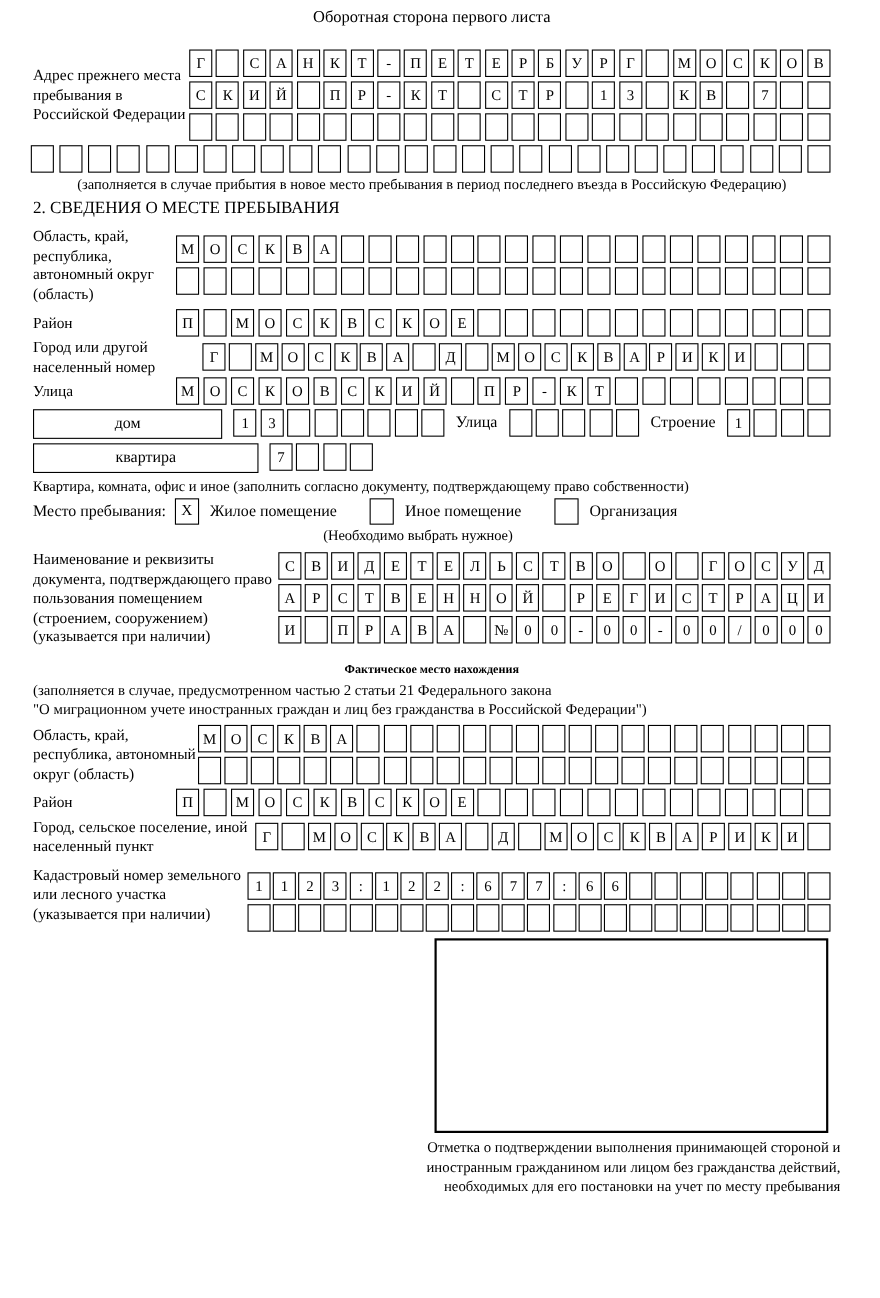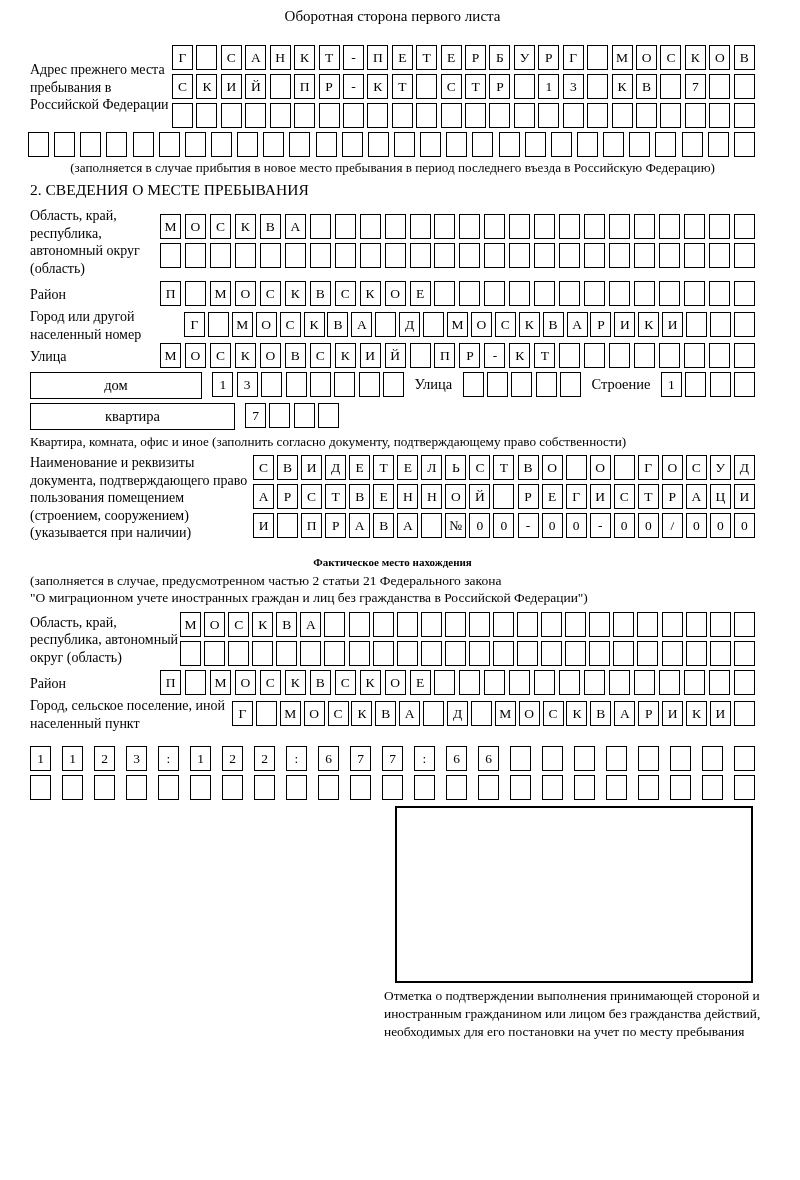--- a/index.html
+++ b/index.html
@@ -60,21 +60,21 @@
   .choose-note{font-size:13.2px;text-align:center;width:340px;margin-left:180px;margin-bottom:4px;}
 
   .fact-title{text-align:center;font-weight:bold;font-size:11px;margin:14px 0 4px 0;}
   .fact-note{text-align:left;font-size:13.5px;line-height:17px;}
   .mt6{margin-top:6px;}
   .rows-pad{padding-top:14px;}
 
   
   .mark-wrap{margin-left:365px;width:358px;margin-top:6px;}
   .mark-box{box-sizing:border-box;width:358px;height:177px;border:2px solid #000;}
-  .mark-caption{width:380px;margin-left:-11px;text-align:left;font-size:13.4px;line-height:18px;margin-top:4px;}
+  .mark-caption{width:380px;margin-left:-11px;text-align:right;font-size:13.4px;line-height:18px;margin-top:4px;}
 </style>
 </head>
 <body>
 
 <div class="page">
 
   <div class="header-note">Оборотная сторона первого листа</div>
 
   <div class="form-block">
     <div class="label w142">Адрес прежнего места пребывания в Российской Федерации</div>
@@ -380,20 +380,30 @@
     <div class="widebox w205">квартира</div>
     <div class="cellgroup">
         <span class="cell">7</span>
         <span class="cell"></span>
         <span class="cell"></span>
         <span class="cell"></span>
       </div>
   </div>
   <div class="caption">Квартира, комната, офис и иное (заполнить согласно документу, подтверждающему право собственности)</div>
 
+  <div class="chk-line">
+    <span class="chk-lead">Место пребывания:</span>
+    <span class="chk-box">X</span>
+    <span class="chk-label">Жилое помещение</span>
+    <span class="chk-box chk-gap"></span>
+    <span class="chk-label">Иное помещение</span>
+    <span class="chk-box chk-gap"></span>
+    <span class="chk-label">Организация</span>
+  </div>
+  <div class="choose-note">(Необходимо выбрать нужное)</div>
 
   <div class="form-block">
     <div class="label w223">Наименование и реквизиты документа, подтверждающего право пользования помещением (строением, сооружением) (указывается при наличии)</div>
     <div class="rows">
       <div class="cells sb">
           <span class="cell">С</span>
           <span class="cell">В</span>
           <span class="cell">И</span>
           <span class="cell">Д</span>
           <span class="cell">Е</span>
@@ -581,20 +591,21 @@
           <span class="cell">Р</span>
           <span class="cell">И</span>
           <span class="cell">К</span>
           <span class="cell">И</span>
           <span class="cell"></span>
         </div>
     </div>
   </div>
 
   <div class="form-block">
+    <div class="label w195">Кадастровый номер земельного или лесного участка (указывается при наличии)</div>
     <div class="rows rows-pad">
       <div class="cells sb">
           <span class="cell">1</span>
           <span class="cell">1</span>
           <span class="cell">2</span>
           <span class="cell">3</span>
           <span class="cell">:</span>
           <span class="cell">1</span>
           <span class="cell">2</span>
           <span class="cell">2</span>

